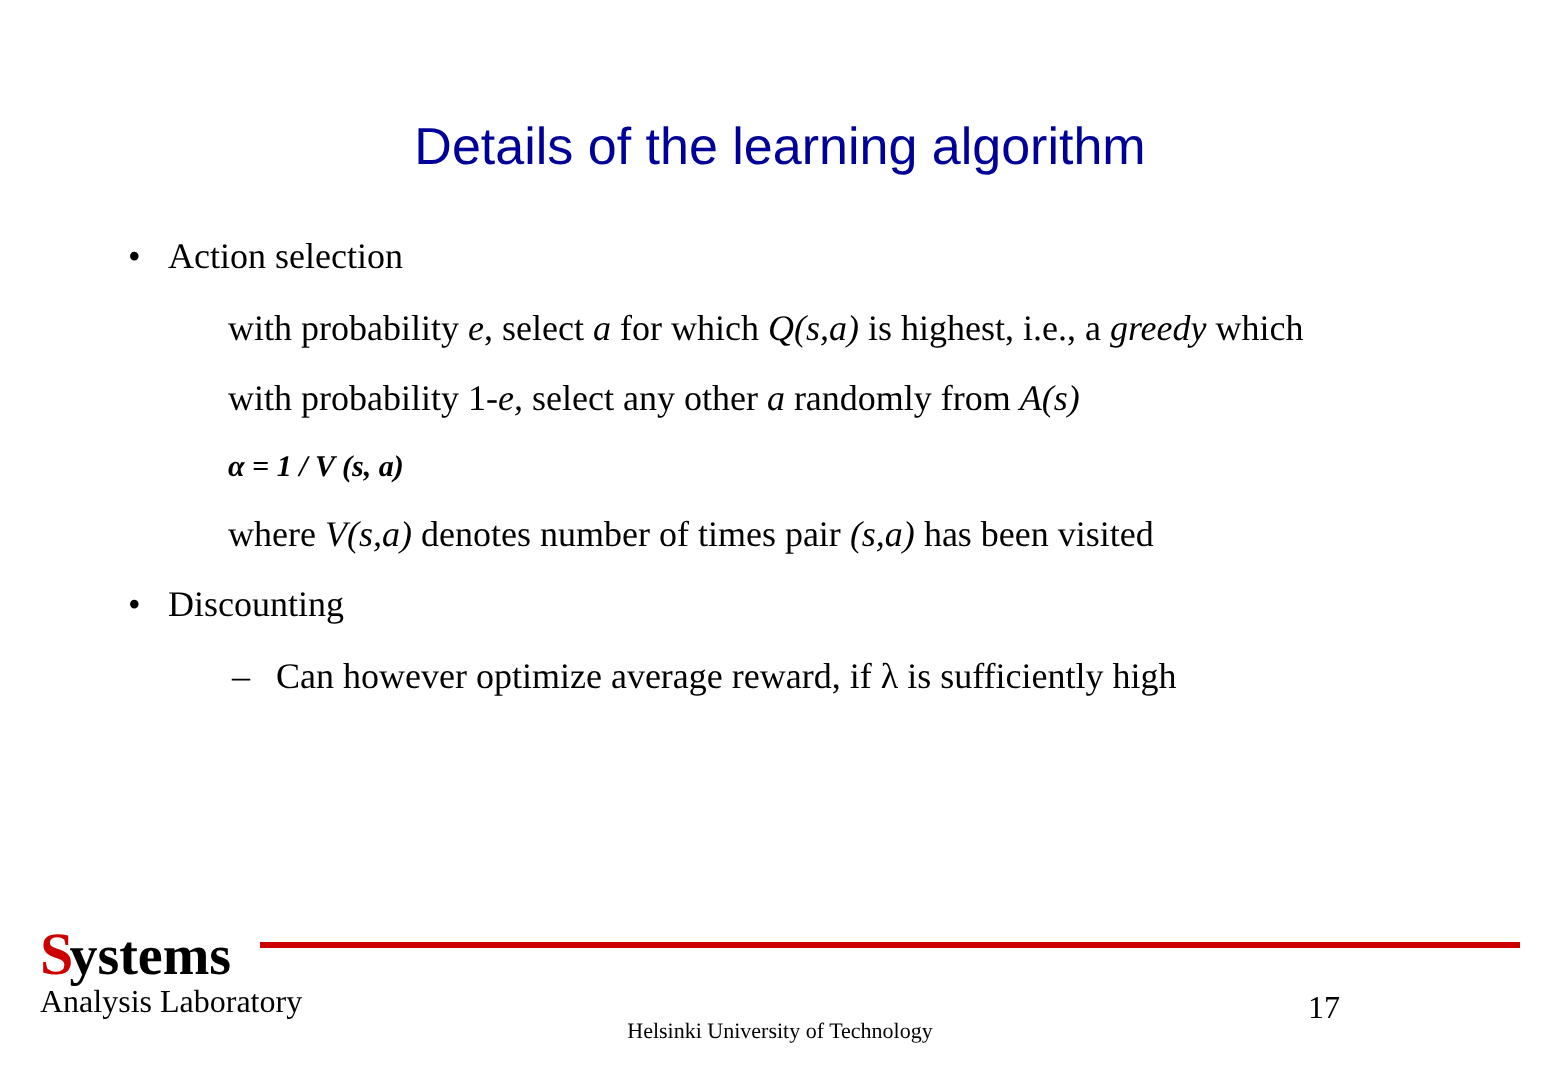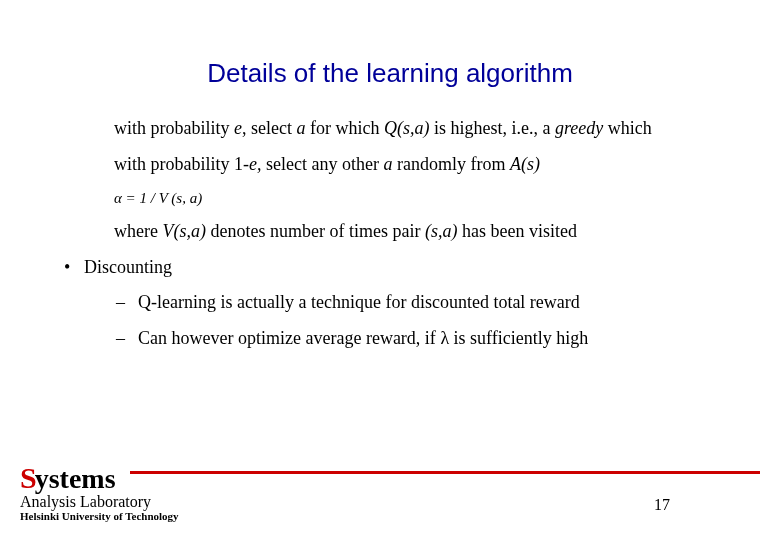--- a/index.html
+++ b/index.html
@@ -59,20 +59,21 @@
   .level2-dash::before {
     content: "–";
     position: absolute;
     left: 56px;
     top: 0;
   }
   .formula {
     font-family: "Times New Roman", serif;
     font-size: 15px;
     color: #000000;
+    font-weight: bold;
   }
   .footer {
     position: absolute;
     left: 20px;
     bottom: 18px;
     width: 740px;
   }
   .footer-line {
     position: absolute;
     top: 8px;
@@ -96,62 +97,63 @@
     margin-left: -2px;
   }
   .footer-line2 {
     font-size: 16px;
     color: #000000;
     margin-top: -2px;
   }
   .footer-line3 {
     font-size: 11px;
     color: #000000;
-    font-weight: bold;
+    font-weight: normal;
     margin-top: -1px;
+    text-align: center;
   }
   .page-number {
     position: absolute;
     right: 110px;
     bottom: 26px;
     font-size: 16px;
     font-family: "Times New Roman", serif;
   }
   em.it { font-style: italic; }
 </style>
 </head>
 <body>
 
 <div class="slide">
 
   <h1 class="title">Details of the learning algorithm</h1>
 
   <div class="content">
 
+    <div class="level1">Action selection</div>
 
     <div class="level2">
       <span>with probability </span><em class="it">e</em><span>, select </span><em class="it">a</em><span> for which </span><em class="it">Q(s,a)</em><span> is highest, i.e., a </span><em class="it">greedy</em><span> which</span>
     </div>
 
     <div class="level2">
       <span>with probability 1-</span><em class="it">e,</em><span> select any other </span><em class="it">a</em><span> randomly from </span><em class="it">A(s)</em>
     </div>
 
 
     <div class="level2 formula">
       <em class="it">α = 1 / V (s, a)</em>
     </div>
 
     <div class="level2">
       <span>where </span><em class="it">V(s,a)</em><span> denotes number of times pair </span><em class="it">(s,a)</em><span> has been visited</span>
     </div>
 
     <div class="level1">Discounting</div>
 
-    <div class="level2-dash">Q-learning is actually a technique for discounted total reward</div>
 
     <div class="level2-dash">
       <span>Can however optimize average reward, if </span><span>λ</span><span> is sufficiently high</span>
     </div>
 
   </div>
 
   <div class="footer">
     <div class="footer-line"></div>
     <div>

